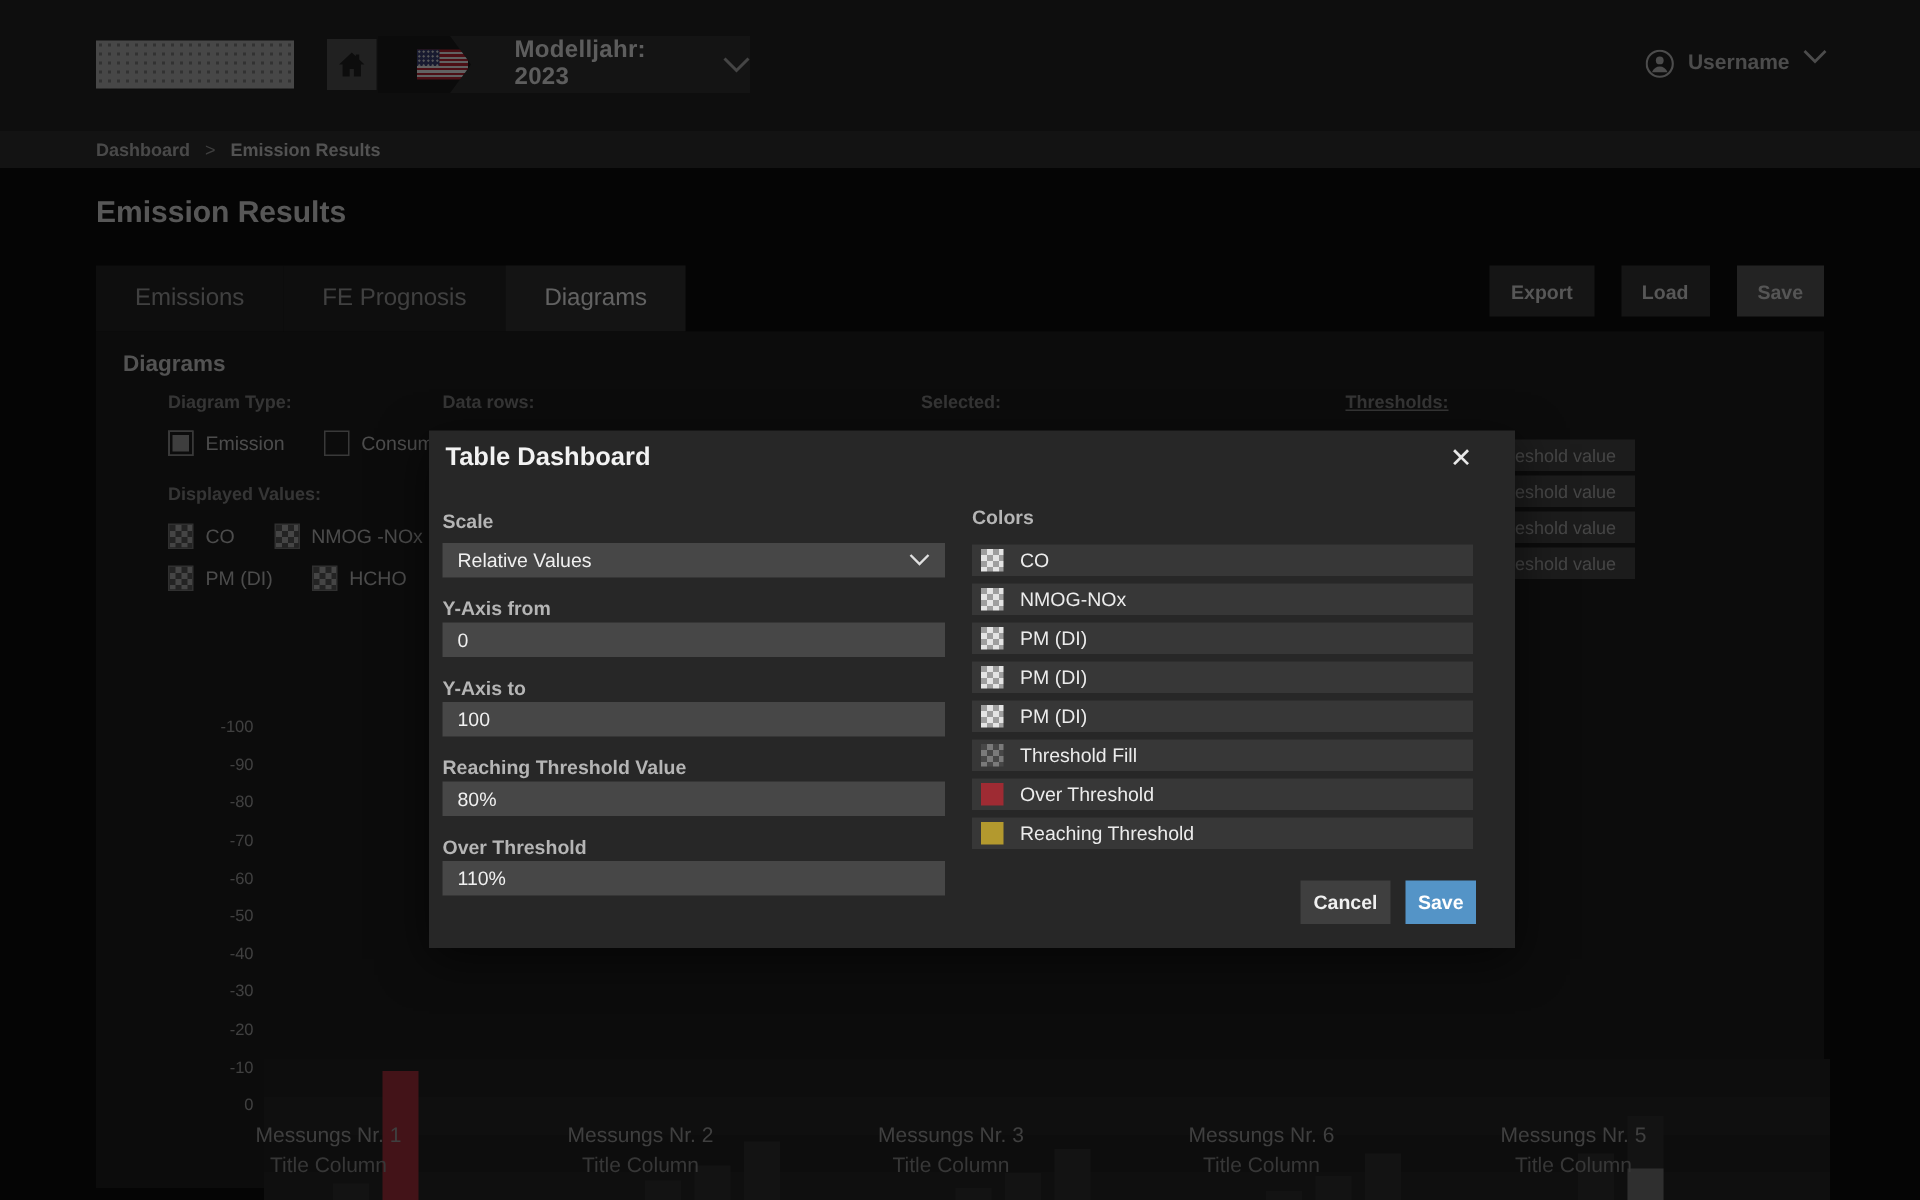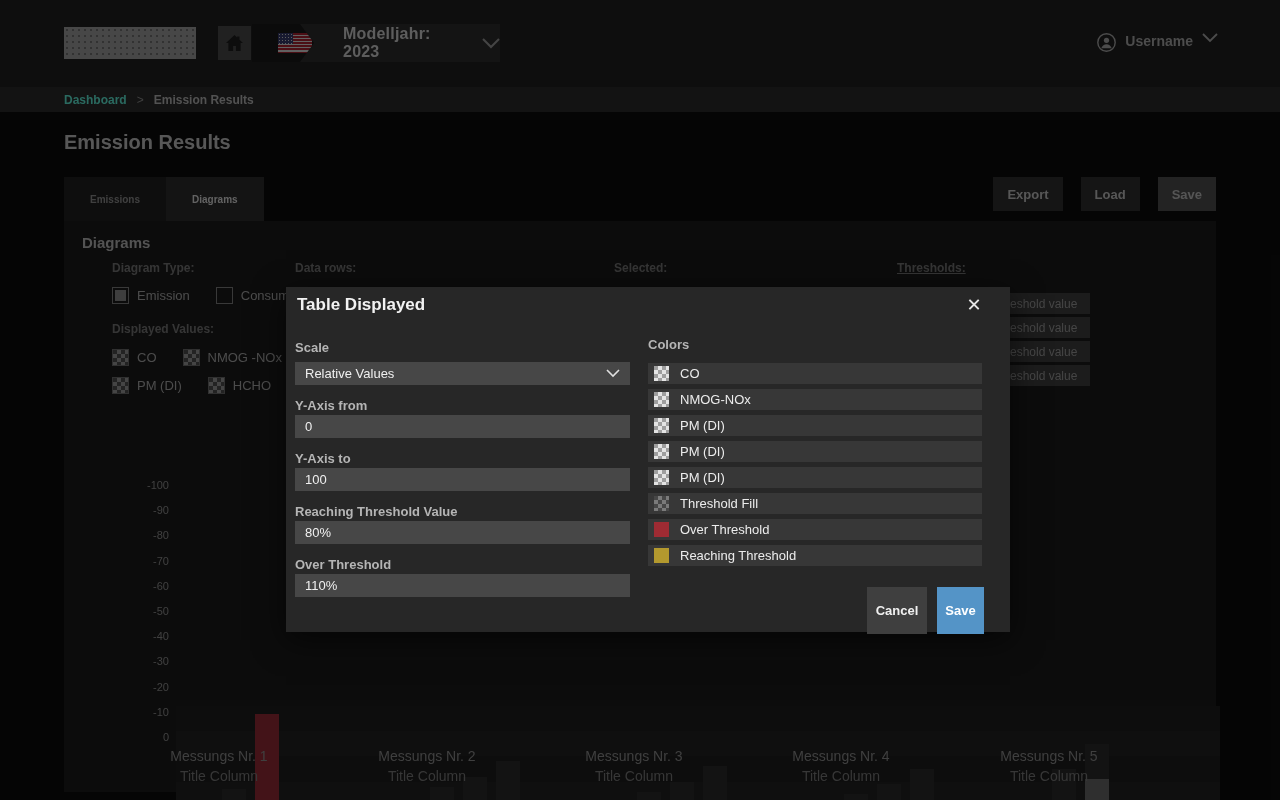--- a/index.html
+++ b/index.html
@@ -24,30 +24,30 @@
     background-image:radial-gradient(#cfcfcf .7px, transparent .7px); background-size:3px 3px; }
   #myear-label { margin-left:18px; font-size:16px; font-weight:bold; color:#cfcfcf; letter-spacing:.2px; }
   #myear-chevron { margin-left:14px; }
   #user-box { right:62px; top:33px; height:22px; display:flex; align-items:flex-start; gap:9px; cursor:pointer; }
   #user-name { font-size:14px; font-weight:bold; color:#a8a8a8; }
 
   
   #crumbbar { left:0; top:87px; width:1280px; height:25px; background:#2a2a2a;
     display:flex; align-items:center; }
   #crumbbar .inner { margin-left:64px; display:flex; align-items:center; gap:10px; }
-  .crumb { font-size:12px; font-weight:bold; color:#5eead4; cursor:pointer; }
+  .crumb { font-size:12px; font-weight:bold; color:#a3a3a3; cursor:pointer; }
   .crumb.current { color:#b5b5b5; cursor:default; }
   .crumb-sep { font-size:12px; color:#8a8a8a; }
 
   #page-title { left:64px; top:131px; font-size:20px; font-weight:bold; color:#c2c2c2; }
 
   
   #tabbar { left:64px; top:177px; height:44px; display:flex; }
   .tab { height:44px; padding:0 26px; display:flex; align-items:center; justify-content:center;
-    background:#212121; color:#8f8f8f; font-size:10px; font-weight:bold; cursor:pointer; }
+    background:#212121; color:#8f8f8f; font-size:16px; font-weight:normal; cursor:pointer; }
   .tab.active { background:#2e2e2e; color:#dadada; }
   #actionbar { right:64px; top:177px; height:34px; display:flex; gap:18px; }
   .act-btn { height:34px; padding:0 14px; background:#2f2f2f; color:#c0c0c0;
     font-size:13px; font-weight:bold; border:none; cursor:pointer; font-family:inherit; }
   .act-btn.save { background:#4f4f4f; color:#bdbdbd; }
 
   
   #panel { left:64px; top:221px; width:1152px; height:571px; background:#1c1c1c; }
   #panel-heading { left:18px; top:13px; font-size:15px; font-weight:bold; color:#b8b8b8; }
   .sec-label { font-size:12px; font-weight:bold; color:#777777; }
@@ -83,21 +83,21 @@
   #scale-select { left:9px; top:75px; width:335px; height:23px; background:#474747; color:#f0f0f0;
     font-size:13px; display:flex; align-items:center; padding:0 10px; cursor:pointer; }
   #scale-select svg { position:absolute; right:10px; }
   #colors-label { left:362px; top:50px; }
   .color-row { position:absolute; left:362px; width:334px; height:21px; background:#373737;
     display:flex; align-items:center; cursor:pointer; }
   .swatch { width:15px; height:15px; margin-left:6px; flex:none; }
   .swatch.checker-light { background-image:conic-gradient(#e4e4e4 25%, #9e9e9e 0 50%, #e4e4e4 0 75%, #9e9e9e 0); background-size:8px 8px; }
   .swatch.checker-dark { background-image:conic-gradient(#7a7a7a 25%, #474747 0 50%, #7a7a7a 0 75%, #474747 0); background-size:8px 8px; }
   .color-row .lbl { margin-left:11px; font-size:13px; color:#ececec; }
-  .m-btn { position:absolute; top:300px; height:47px; border:none; font-size:13px; font-weight:bold;
+  .m-btn { position:absolute; top:300px; height:29px; border:none; font-size:13px; font-weight:bold;
     font-family:inherit; cursor:pointer; }
   #btn-cancel { left:581px; width:60px; background:#3f3f3f; color:#f0f0f0; }
   #btn-save { left:651px; width:47px; background:#5494c7; color:#ffffff; }
   svg { display:block; }
 </style>
 </head>
 <body>
 
 <div id="app">
 
@@ -145,20 +145,21 @@
         <span class="crumb">Dashboard</span>
         <span class="crumb-sep">&gt;</span>
         <span class="crumb current">Emission Results</span>
       </div>
   </div>
 
   <div id="page-title" class="abs">Emission Results</div>
 
   <div id="tabbar" class="abs">
       <div class="tab">Emissions</div>
+      <div class="tab">FE Prognosis</div>
       <div class="tab active">Diagrams</div>
     </div>
   <div id="actionbar" class="abs">
     <button class="act-btn">Export</button>
     <button class="act-btn">Load</button>
     <button class="act-btn save">Save</button>
   </div>
 
   <div id="panel" class="abs">
     <div id="panel-heading" class="abs">Diagrams</div>
@@ -220,30 +221,30 @@
         <div class="ytick" style="top: 434.4px;">-30</div>
         <div class="ytick" style="top: 459.6px;">-20</div>
         <div class="ytick" style="top: 484.8px;">-10</div>
         <div class="ytick" style="top: 510px;">0</div>
         <div class="grp-label" style="left: 55px; top: 527px;">Messungs Nr. 1</div>
         <div class="grp-sublabel" style="left: 55px; top: 547px;">Title Column</div>
         <div class="grp-label" style="left: 263px; top: 527px;">Messungs Nr. 2</div>
         <div class="grp-sublabel" style="left: 263px; top: 547px;">Title Column</div>
         <div class="grp-label" style="left: 470px; top: 527px;">Messungs Nr. 3</div>
         <div class="grp-sublabel" style="left: 470px; top: 547px;">Title Column</div>
-        <div class="grp-label" style="left: 677px; top: 527px;">Messungs Nr. 4</div>
+        <div class="grp-label" style="left: 677px; top: 527px;">Messungs Nr. 6</div>
         <div class="grp-sublabel" style="left: 677px; top: 547px;">Title Column</div>
         <div class="grp-label" style="left: 885px; top: 527px;">Messungs Nr. 5</div>
         <div class="grp-sublabel" style="left: 885px; top: 547px;">Title Column</div>
       </div>
   </div>
 
   <div id="backdrop" class="abs"></div>
   <div id="modal" class="abs">
-    <div id="modal-title" class="abs">Table Displayed</div>
+    <div id="modal-title" class="abs">Table Dashboard</div>
     <div id="modal-close" class="abs">✕</div>
 
     <div class="m-label" style="top:53px;">Scale</div>
     <div id="scale-select" class="abs">
       <span>Relative Values</span>
       <svg width="14" height="9" viewBox="0 0 14 9">
           <polyline points="1,1 7,7 13,1" fill="none" stroke="#e0e0e0" stroke-width="1.6"></polyline>
         </svg>
     </div>
 

